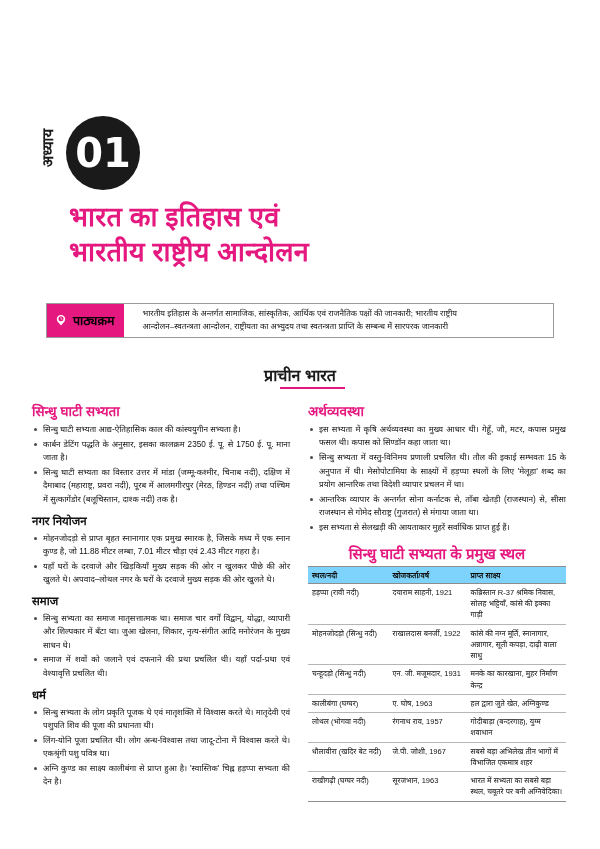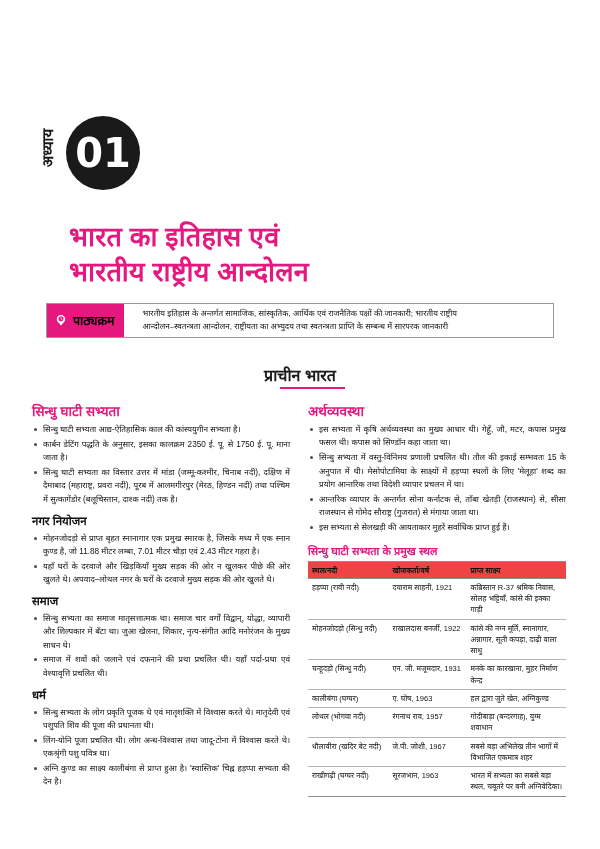--- a/index.html
+++ b/index.html
@@ -59,21 +59,21 @@
     align-items: center;
     justify-content: center;
     line-height: 1;
     font-family: "DejaVu Sans", sans-serif;
   }
 
   
   .title-wrap {
     position: absolute;
     left: 44px;
-    top: 220px;
+    top: 200px;
     width: 520px;
     display: flex;
     align-items: center;
   }
   .title-bar {
     width: 9px;
     background: #a6a6a6;
     margin-right: 16px;
     flex: none;
   }
@@ -191,31 +191,32 @@
     top: 5px;
     width: 3px;
     height: 3px;
     border-radius: 50%;
     background: #4a4a4a;
   }
 
   
   .table-title {
     margin: 9px 0 3px 0;
-    font-size: 11px;
+    text-align: center;
+    font-size: 15px;
     font-weight: 700;
     color: #e5187f;
   }
   table.sites {
     width: 100%;
     border-collapse: collapse;
     table-layout: fixed;
   }
   table.sites th {
-    background: #ef4444;
+    background: #7dd3fc;
     font-size: 7.6px;
     font-weight: 700;
     text-align: left;
     padding: 3px 3px 3px 4px;
     border-top: 1px solid #8d8d8d;
     border-bottom: 1px solid #8d8d8d;
     color: #111111;
     vertical-align: middle;
   }
   table.sites td {

